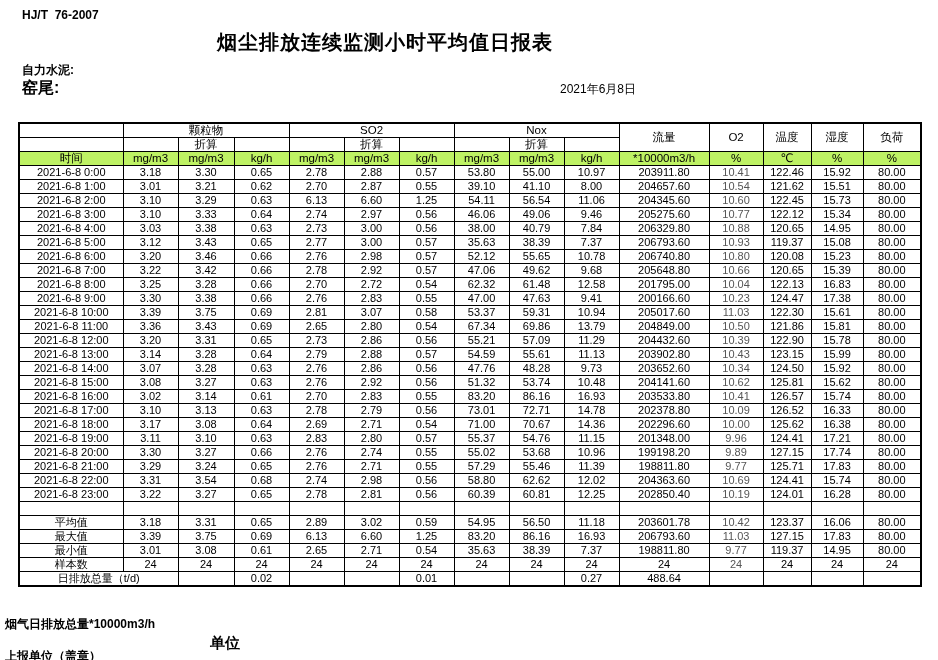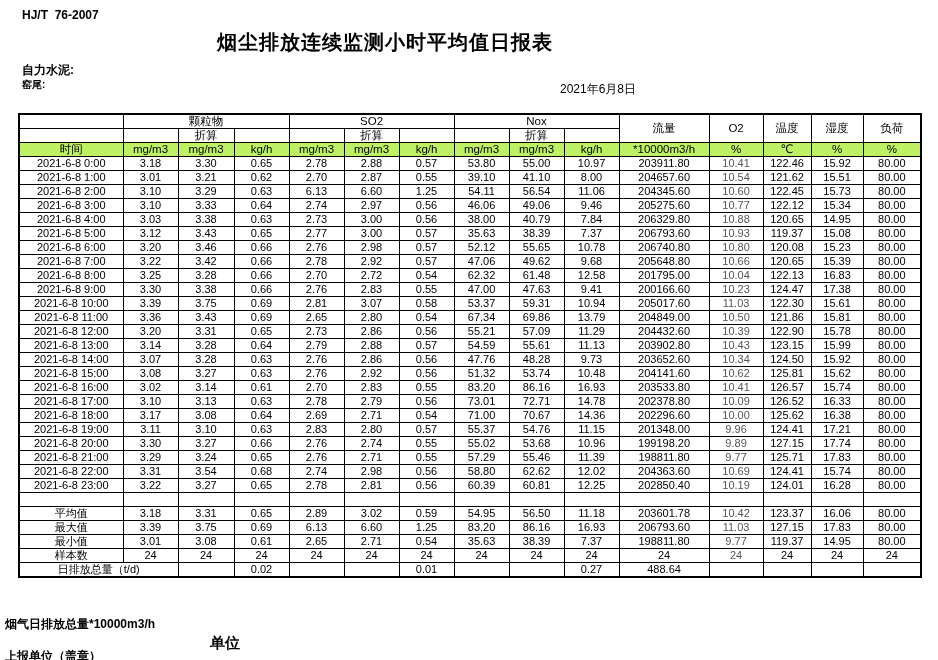--- a/index.html
+++ b/index.html
@@ -4,25 +4,25 @@
 <style>
   html, body { margin: 0; padding: 0; }
   body {
     width: 938px; height: 660px; background: #ffffff; position: relative;
     font-family: "Liberation Sans", "DejaVu Sans", sans-serif; color: #000;
   }
   .abs { position: absolute; }
   #std-code { left: 22px; top: 8px; font-size: 12px; font-weight: bold; white-space: pre; }
   #report-title { left: 205px; top: 29px; font-size: 20px; font-weight: bold; letter-spacing: 1px; margin-left: 12px; }
   #company-line { left: 22px; top: 62px; font-size: 12px; font-weight: bold; }
-  #location-line { left: 22px; top: 78px; font-size: 10px; font-weight: bold; }
+  #location-line { left: 22px; top: 78px; font-size: 16px; font-weight: bold; }
   #date-line { left: 560px; top: 81px; font-size: 12px; }
 
   #report-table {
-    position: absolute; left: 18px; top: 113px;
+    position: absolute; left: 18px; top: 122px;
     border-collapse: collapse; table-layout: fixed; width: 902px;
   }
   #report-table td, #report-table th {
     border: 1px solid #000; padding: 0; margin: 0;
     font-size: 11px; font-weight: normal; text-align: center;
     height: 13px; line-height: 13px; white-space: nowrap; overflow: hidden;
   }
   #report-table { border: 2px solid #000; }
   #report-table thead th { font-size: 11.5px; }
   tr.unit-row td, tr.unit-row th { background: #bef264; height: 15px; line-height: 15px; font-size: 11px; }

